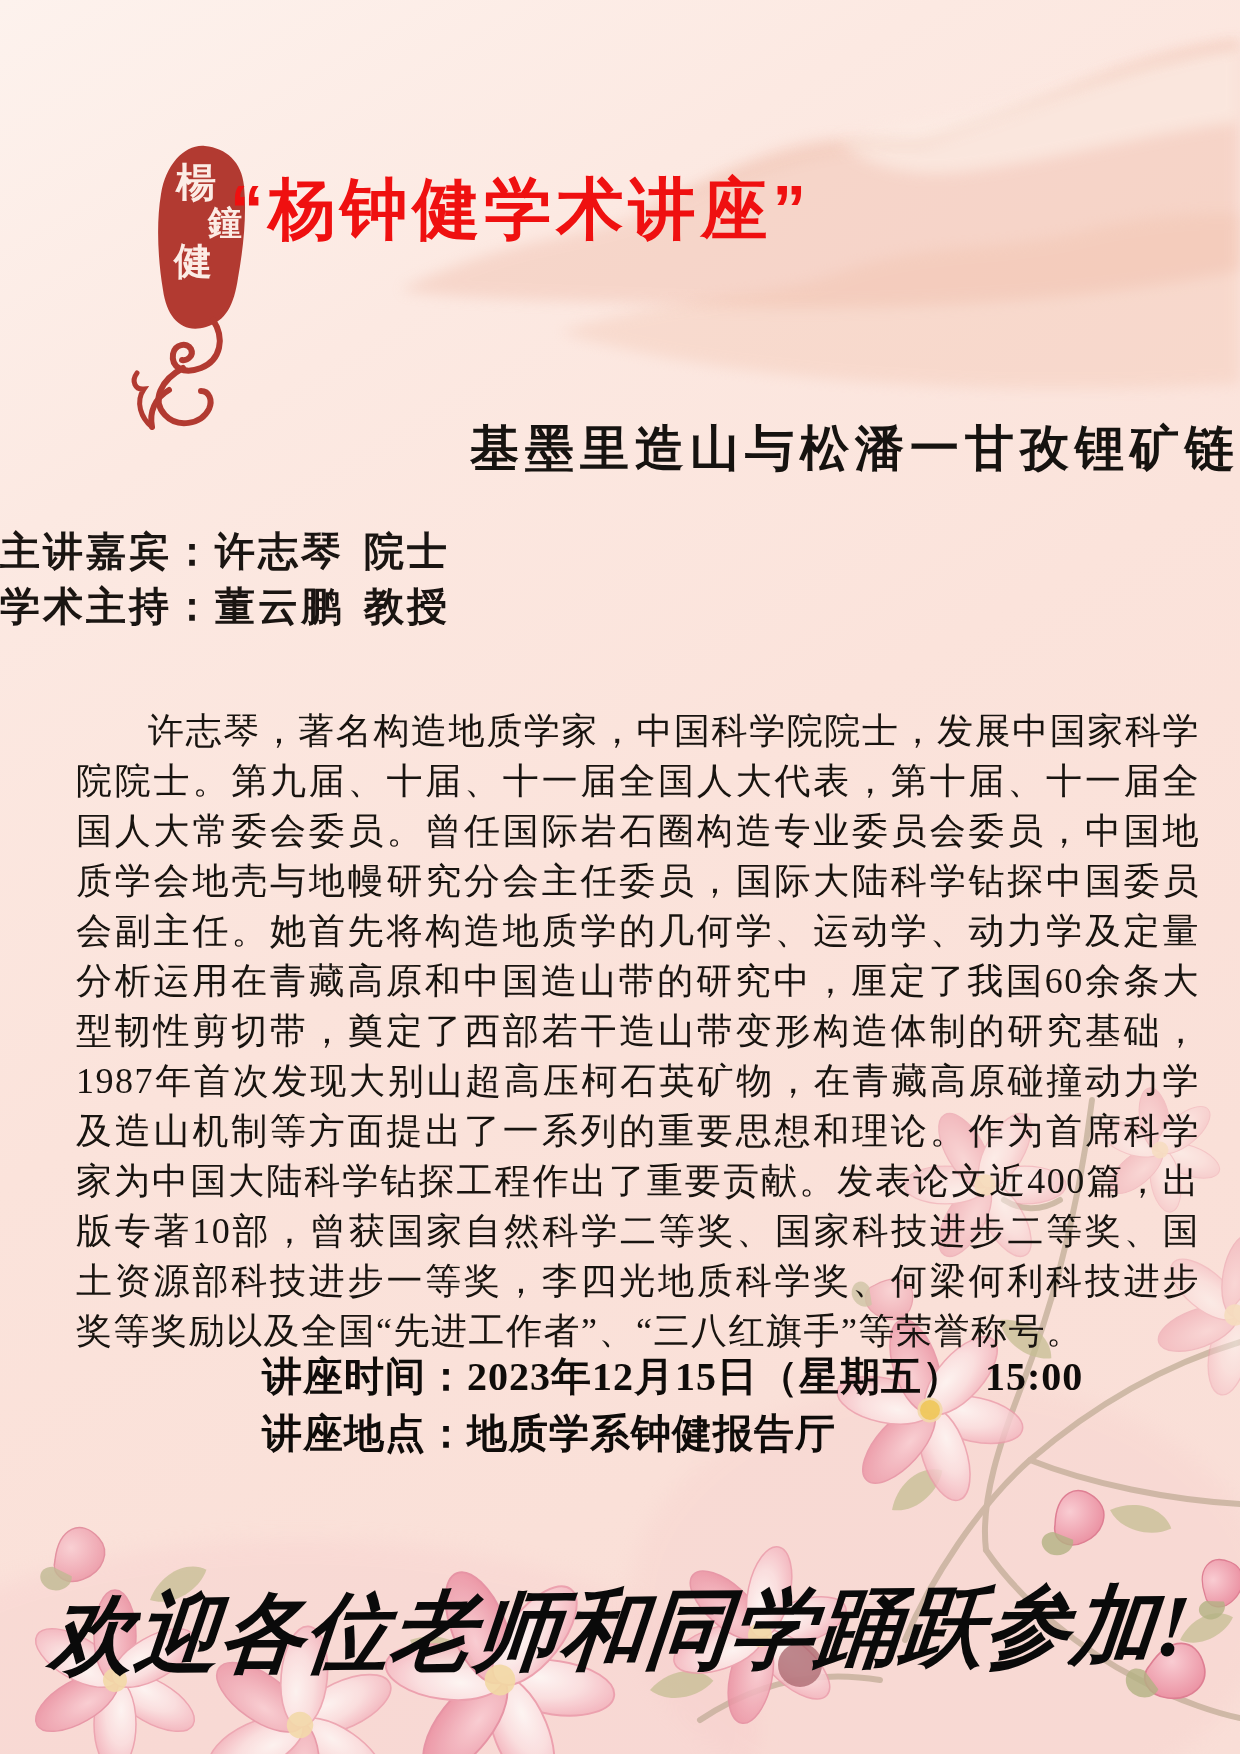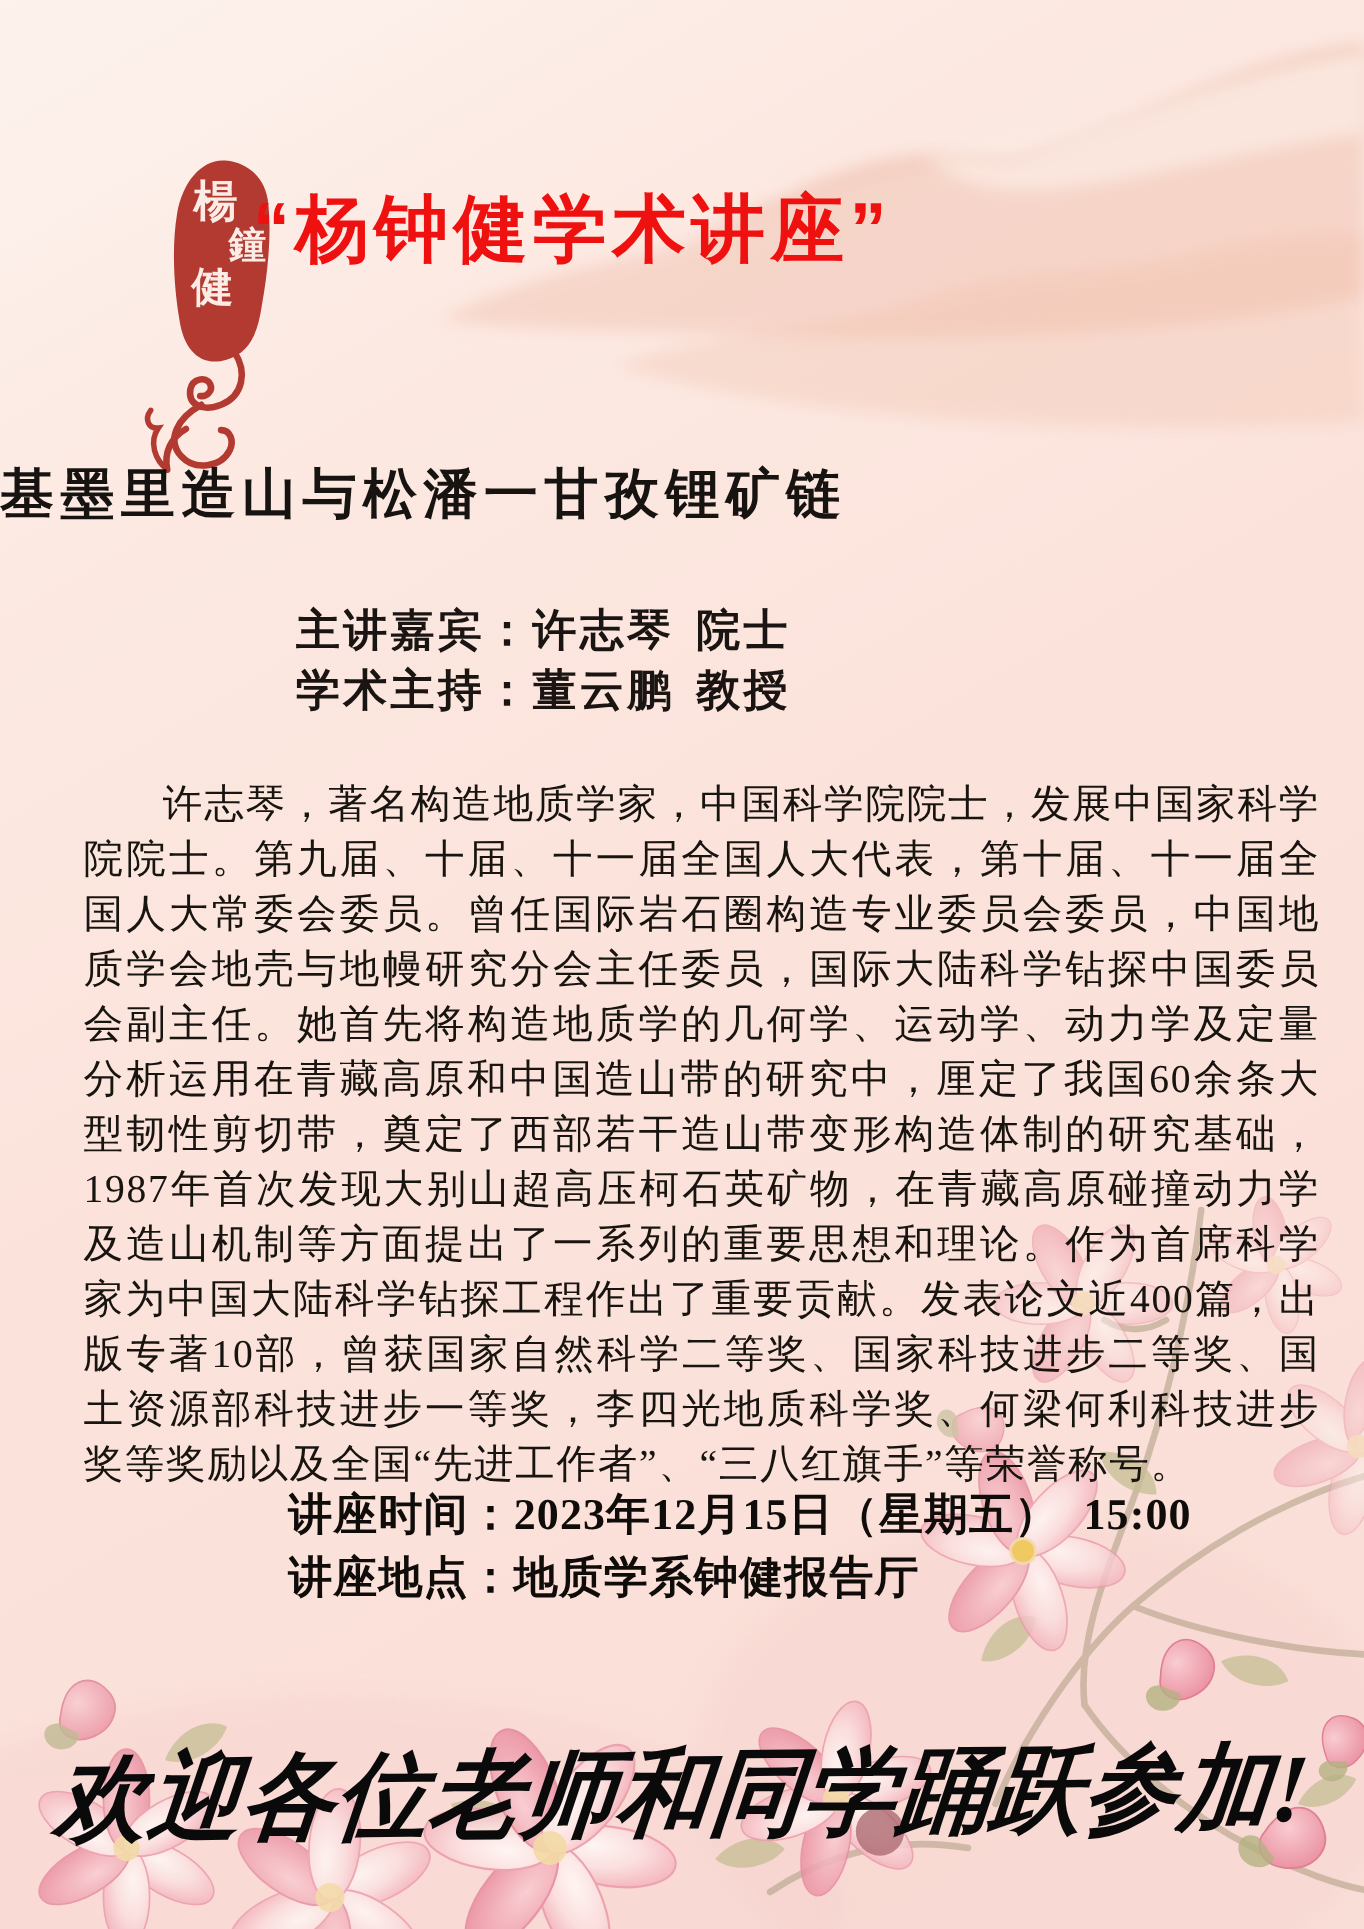--- a/index.html
+++ b/index.html
@@ -11,25 +11,25 @@
   .deco{position:absolute;pointer-events:none;}
   
   .seal{left:124px;top:138px;width:142px;height:300px;}
   
   .title-block{
     position:absolute; left:230px; top:150px; width:1010px; 
     font-family:"Liberation Sans","DejaVu Sans",sans-serif;
     font-weight:700; color:#ef1010; line-height:118px; font-size:67px; letter-spacing:5px;
   }
   .subtitle{
-    position:absolute; left:0; top:416px; width:1240px; text-align:left;
+    position:absolute; left:0; top:416px; width:1240px; text-align:right;
     font-size:49px; font-weight:700; letter-spacing:6px; color:#161310;
   }
   .speakers{
-    position:absolute; left:0; top:545px; width:988px; text-align:center;
+    position:absolute; left:0; top:524px; width:988px; 
     font-size:40px; font-weight:600; color:#1a1512; line-height:55px; letter-spacing:3px;
   }
   .speakers .honorific{margin-left:0.5em;}
   .bio{
     position:absolute; left:76px; top:706px; width:1124px;
     font-size:36px; line-height:50px; color:#181410;
     text-align:justify; letter-spacing:1.5px; text-indent:2em; font-weight:500;
   }
   .details{
     position:absolute; left:262px; top:1348px;

